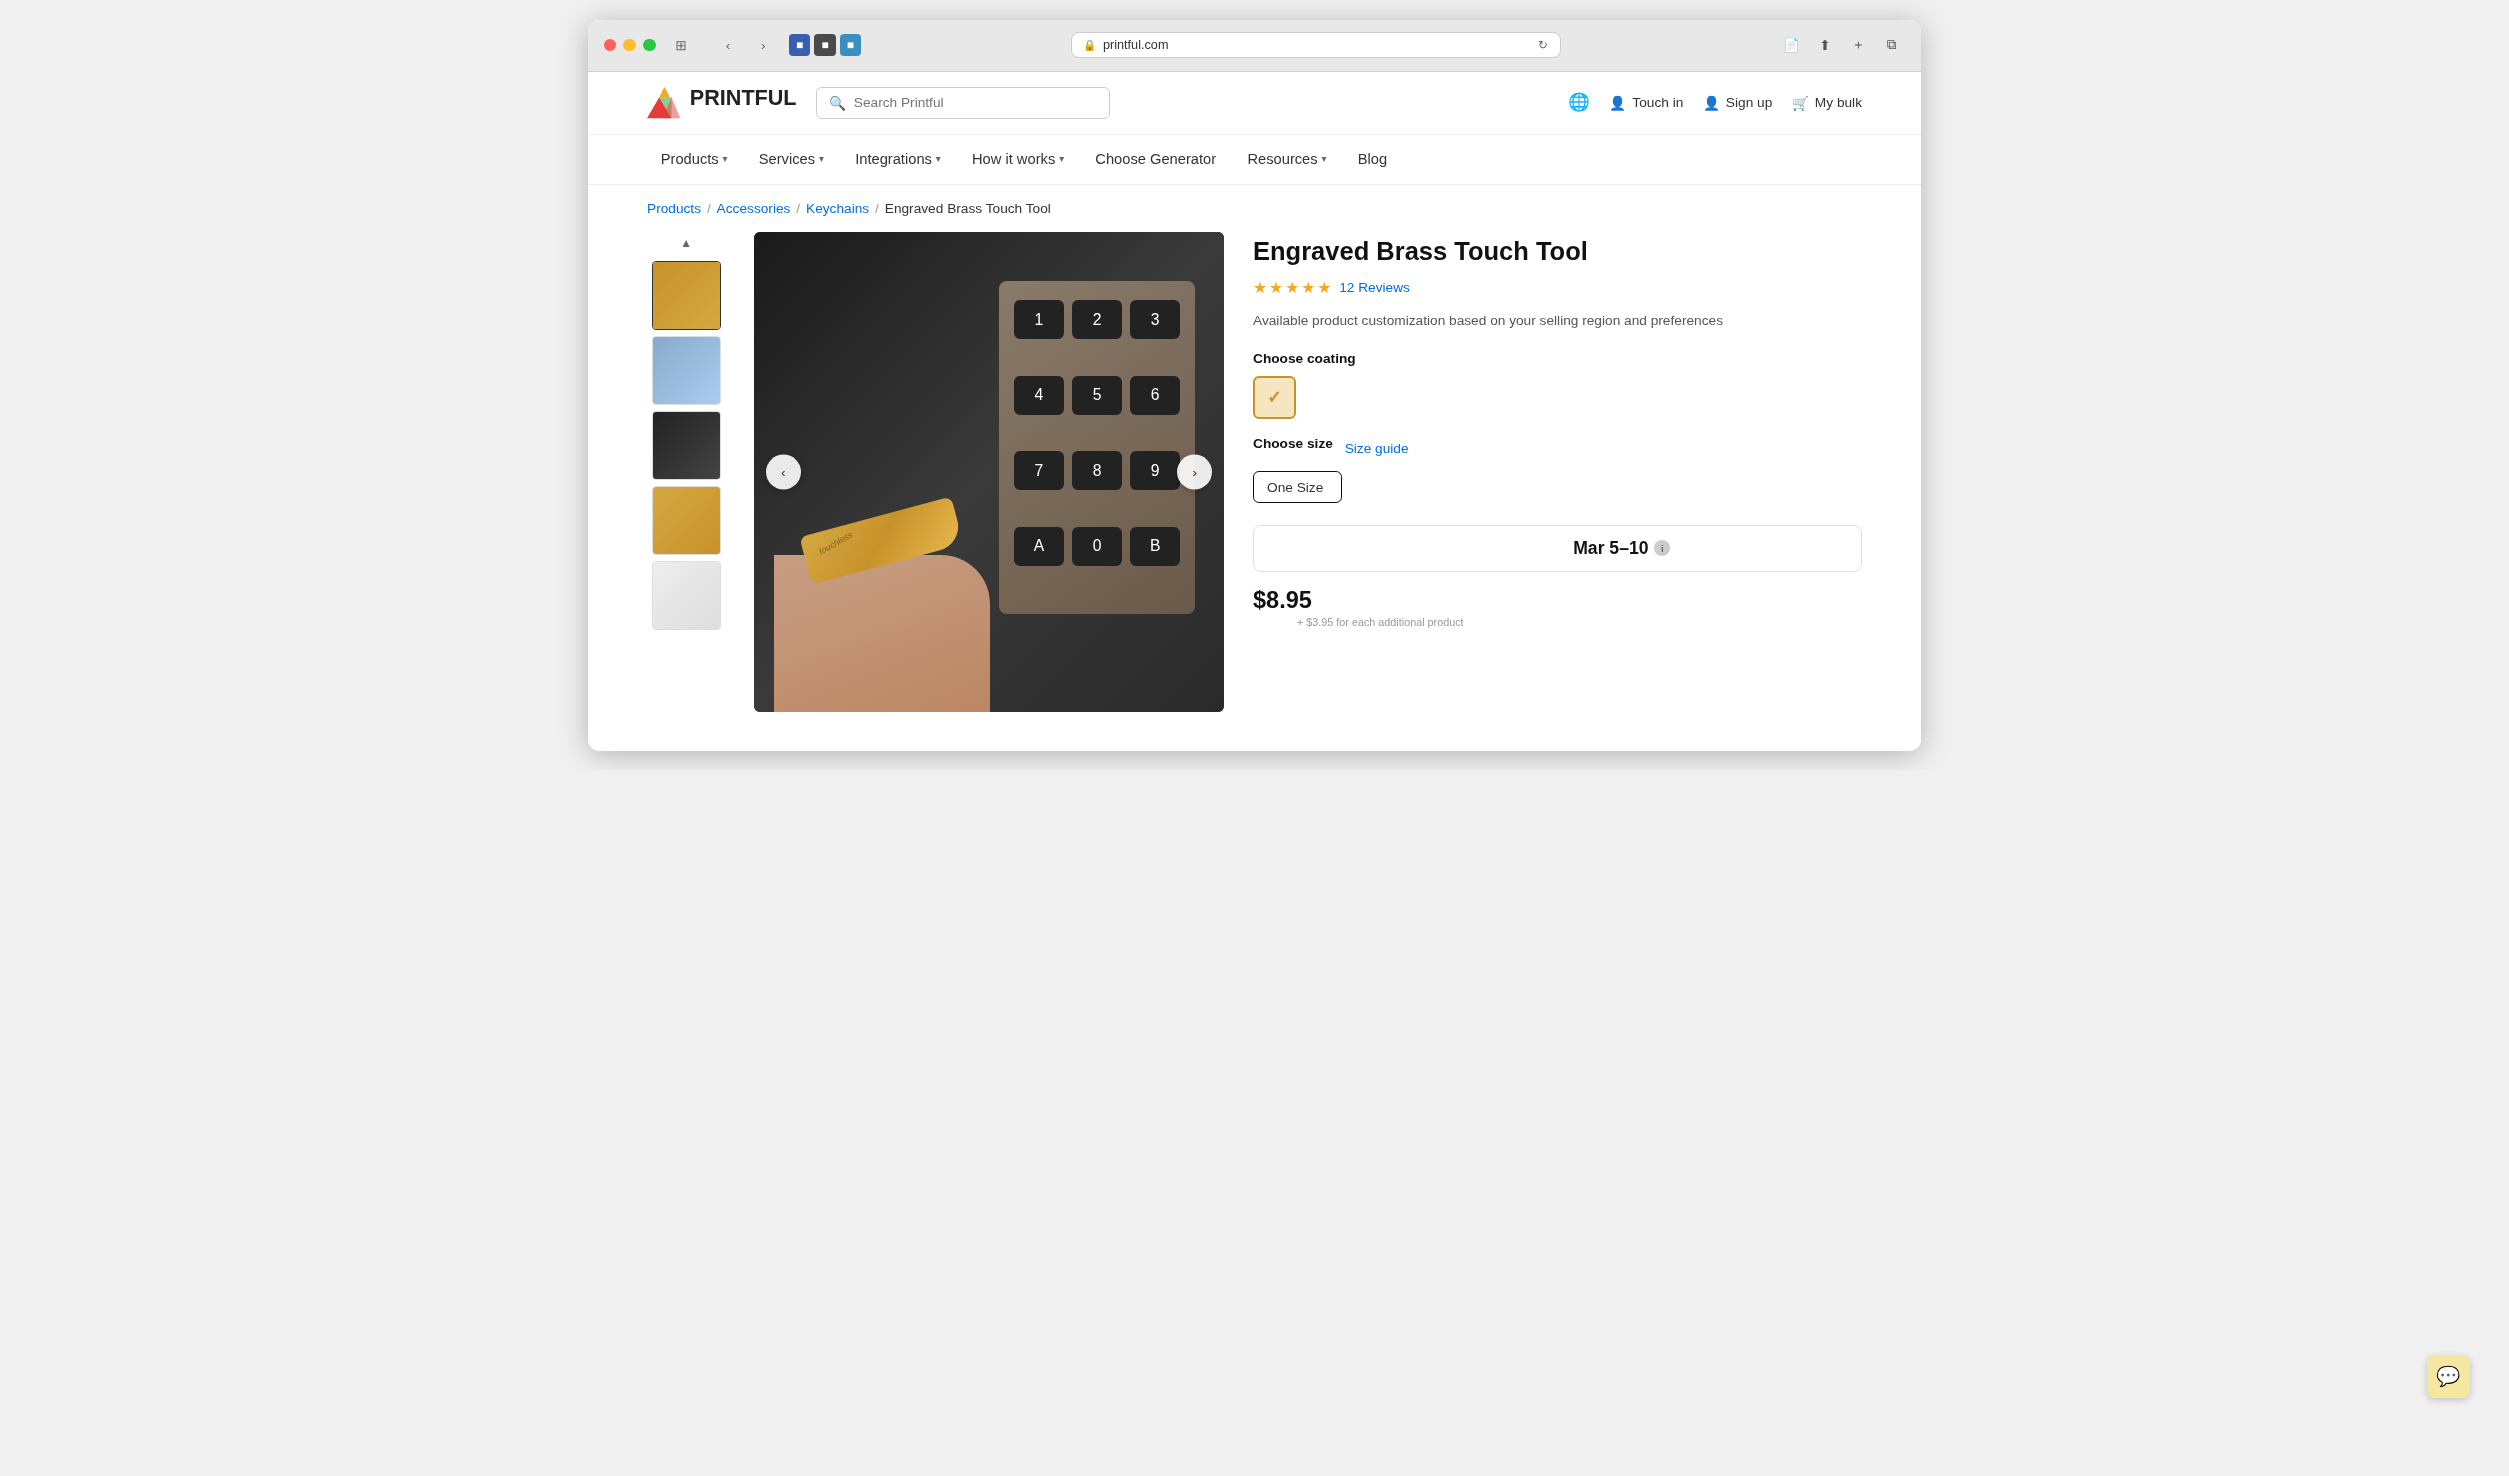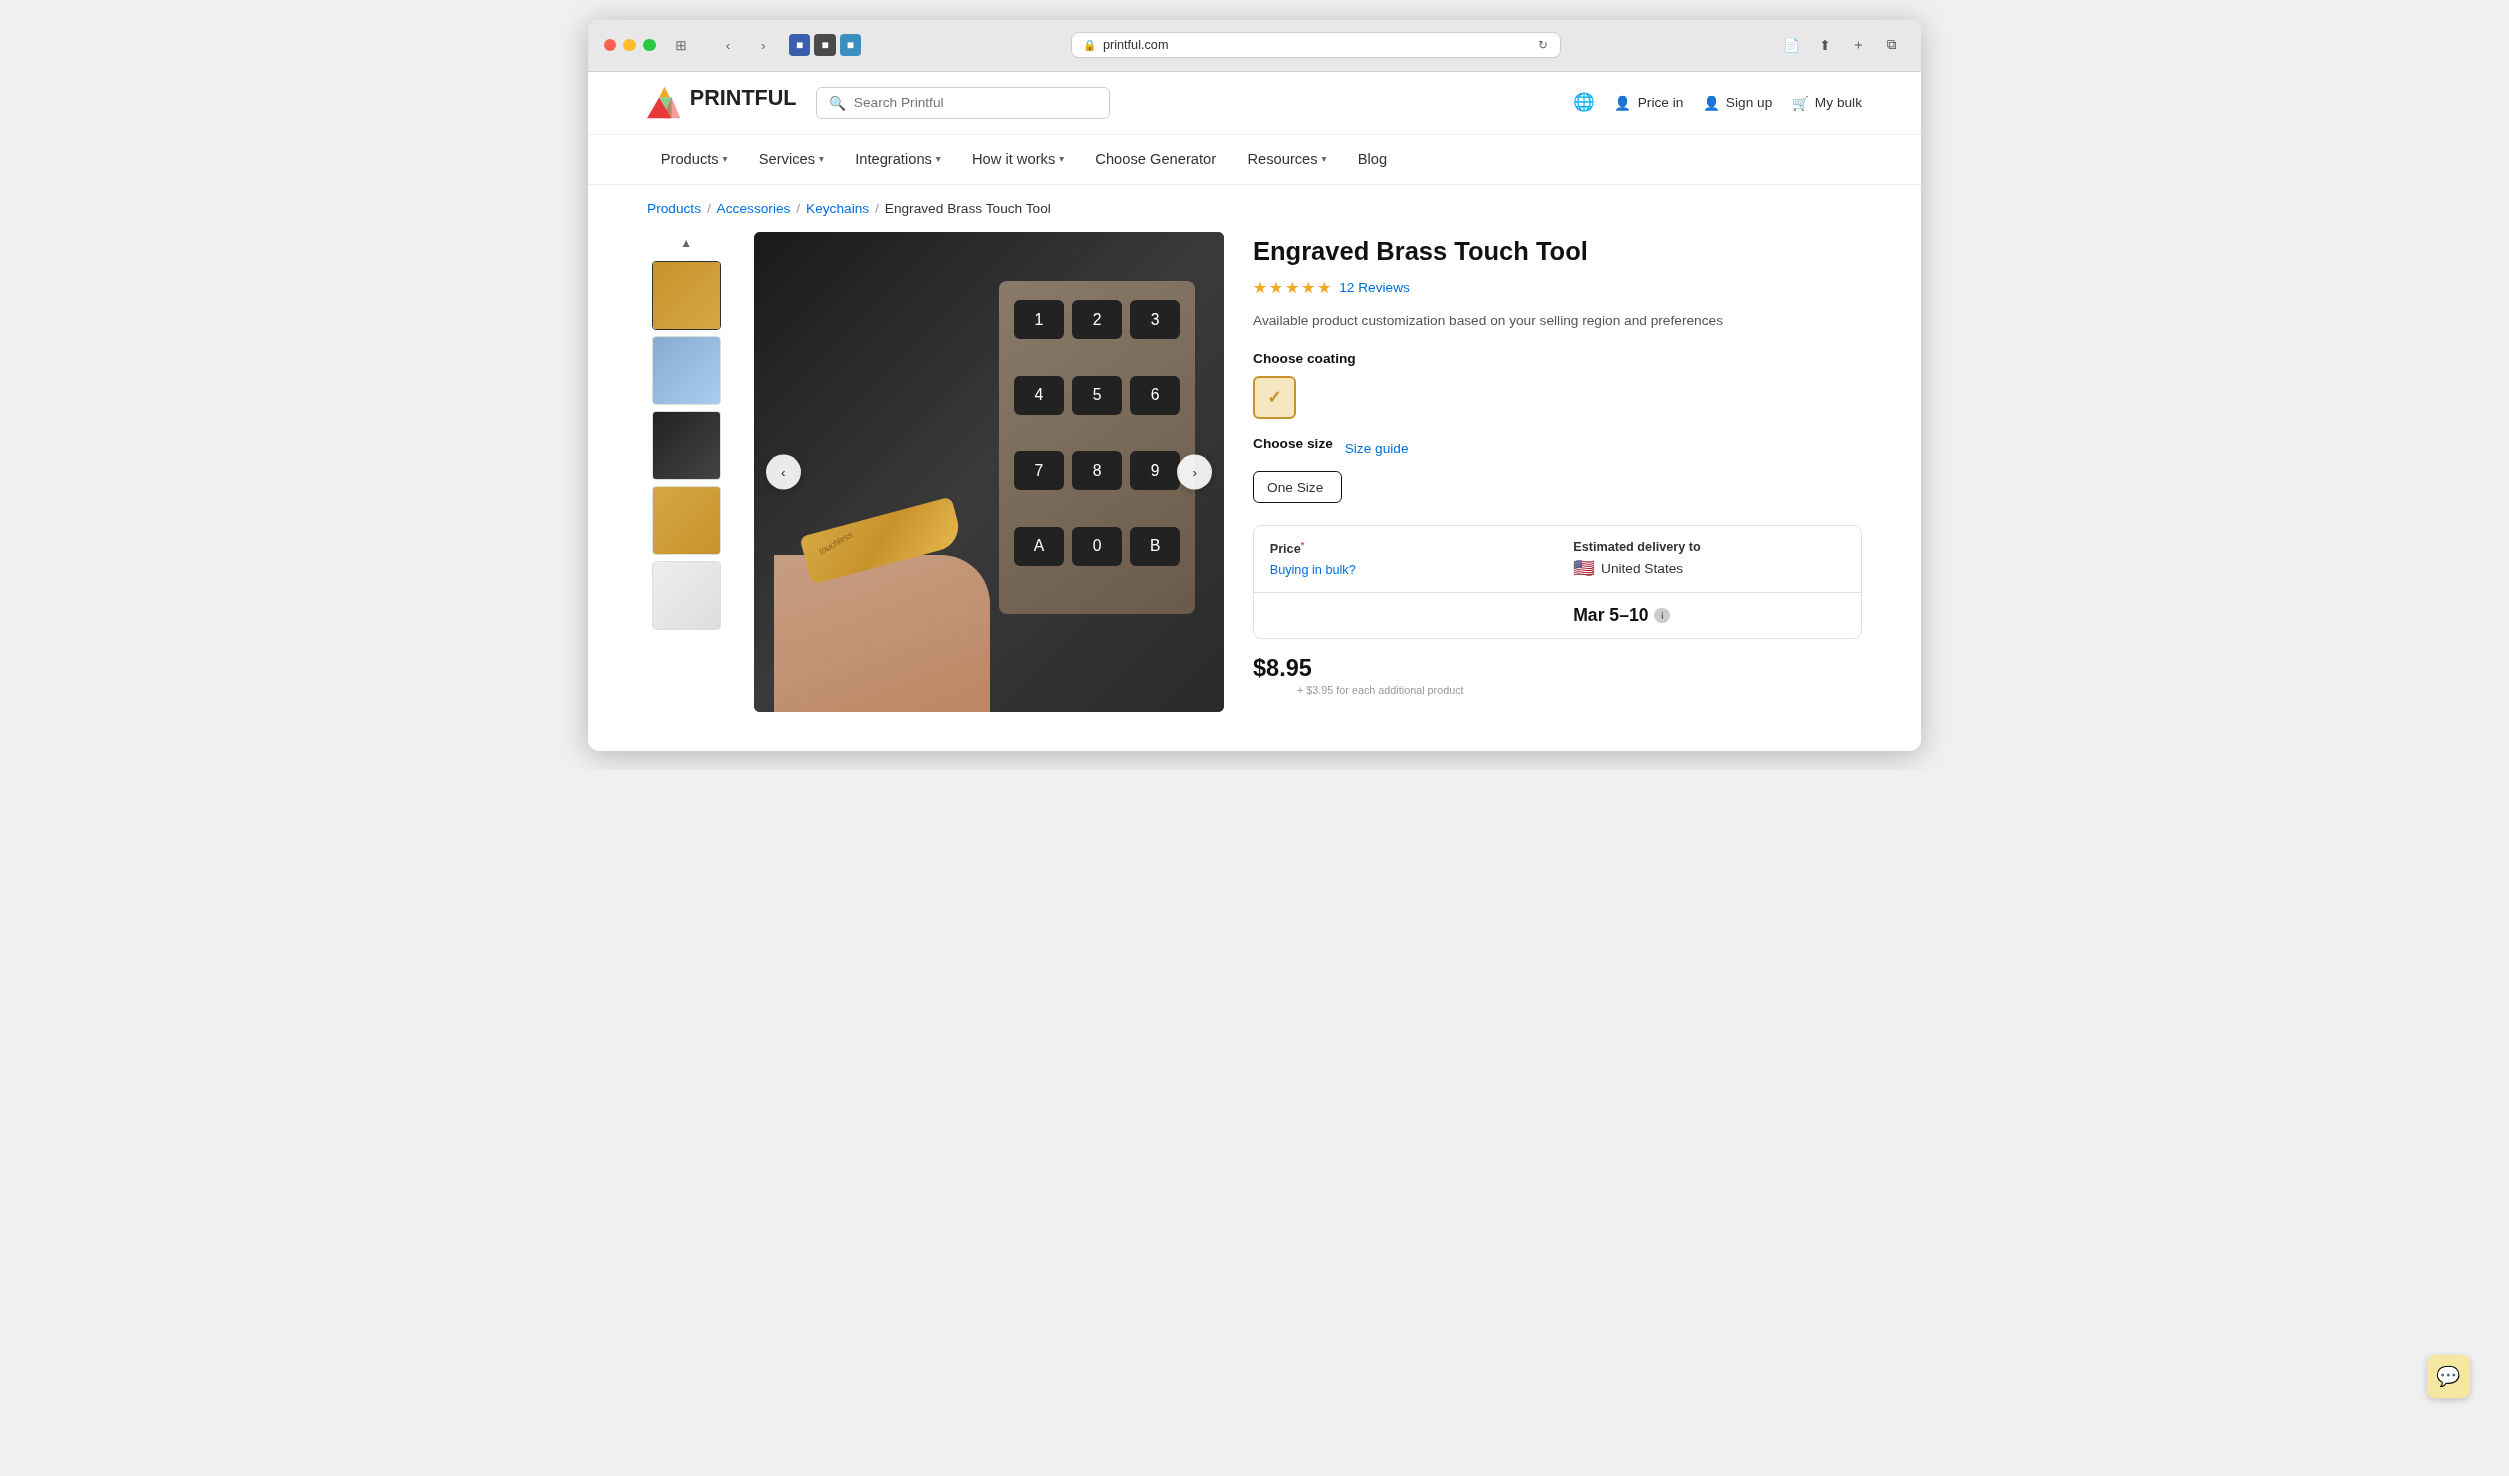--- a/index.html
+++ b/index.html
@@ -478,21 +478,21 @@
 
       <div class="search-bar">
         <span style="color:#999; font-size:13.7px;">🔍</span>
         <input type="text" placeholder="Search Printful" style="">
       </div>
 
       <div class="header-actions">
         <span class="globe-icon">🌐</span>
         <a href="#" class="header-action">
           <span>👤</span>
-          <span>Price in</span>
+          <span>Touch in</span>
         </a>
         <a href="#" class="header-action">
           <span>👤</span>
           <span>Sign up</span>
         </a>
         <a href="#" class="header-action">
           <span>🛒</span>
           <span>My bulk</span>
         </a>
       </div>
@@ -609,35 +609,20 @@
 
         <div class="size-row">
           <span class="option-label">Choose size</span>
           <a href="#" class="size-guide-link">Size guide</a>
         </div>
         <div class="size-options">
           <button class="size-btn selected">One Size</button>
         </div>
 
         <div class="price-card">
-          <div class="price-card-row">
-            <div class="price-cell">
-              <div class="price-cell-label">
-                <span>Price</span><sup>*</sup>
-              </div>
-              <a href="#" class="bulk-link">Buying in bulk?</a>
-            </div>
-            <div class="price-cell">
-              <div class="price-cell-label">Estimated delivery to</div>
-              <div style="display:flex; align-items:center; gap:5.9px;">
-                <span class="delivery-flag">🇺🇸</span>
-                <span class="delivery-country">United States</span>
-              </div>
-            </div>
-          </div>
           <div class="delivery-date-row">
             <div></div>
             <div class="delivery-date">
               <span>Mar 5–10</span>
               <div class="delivery-info-icon">i</div>
             </div>
           </div>
         </div>
 
         <div class="cta-row">

